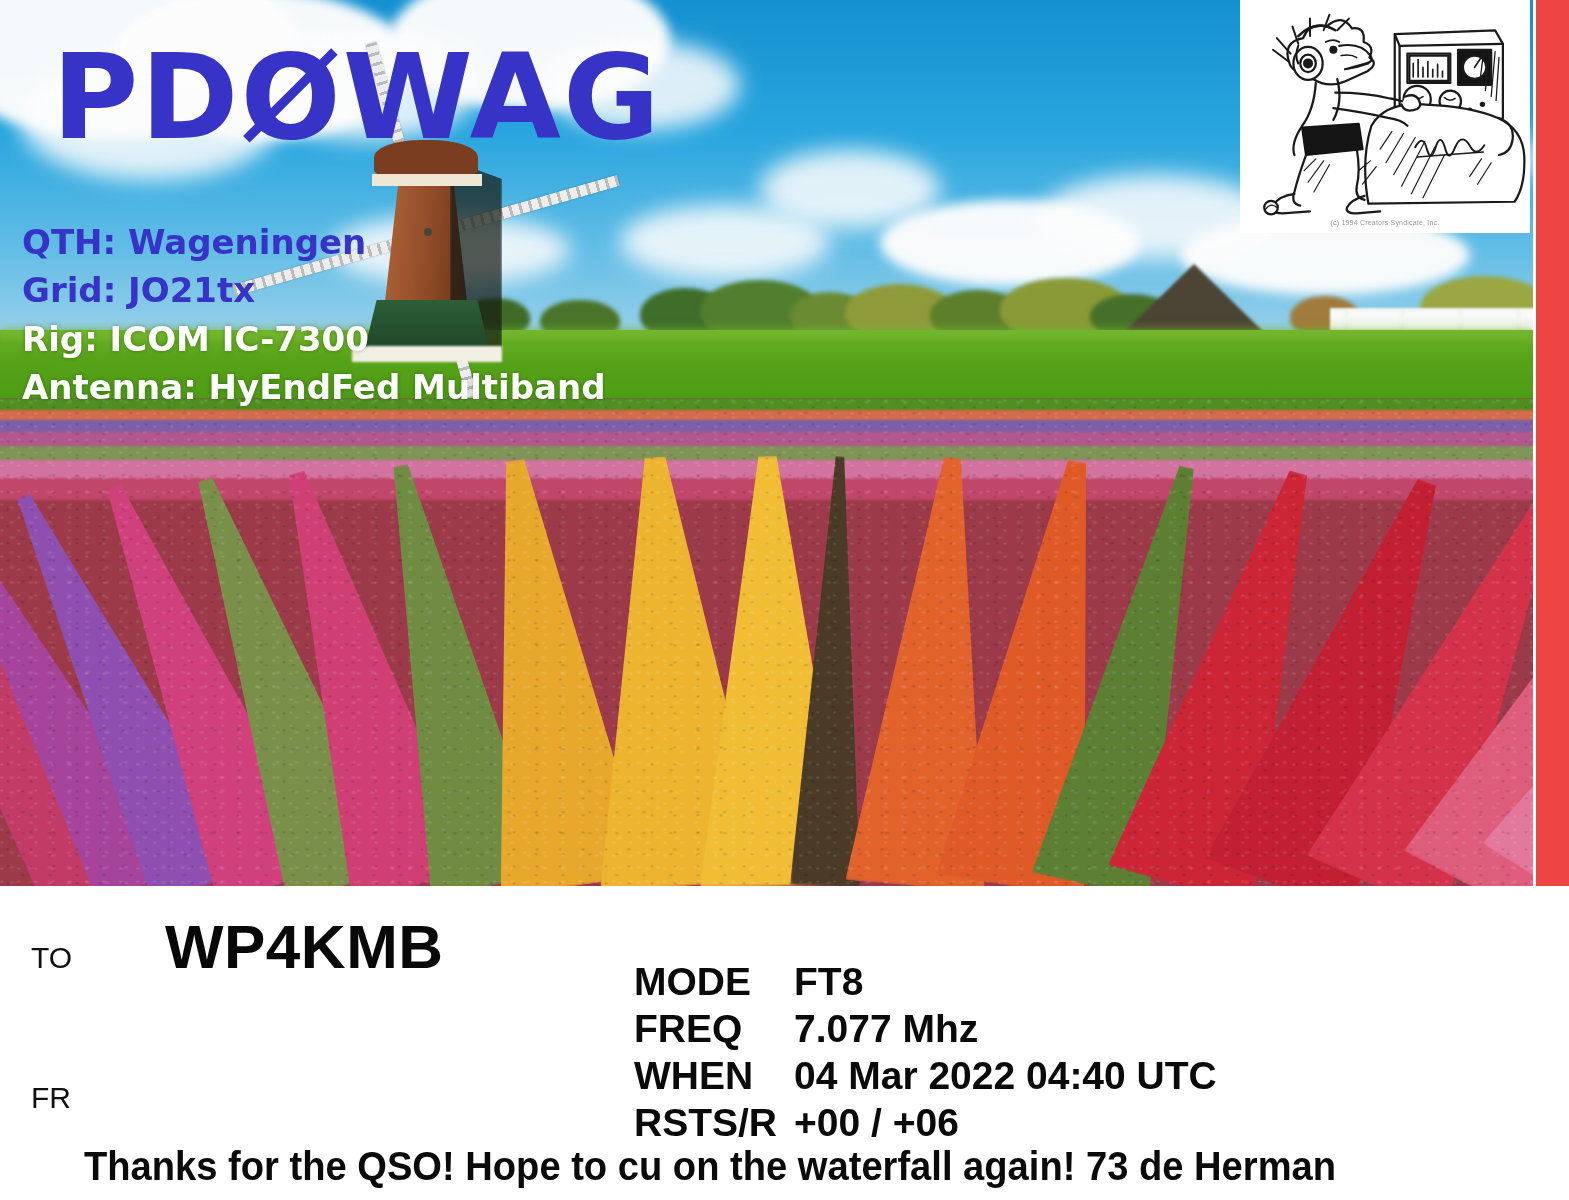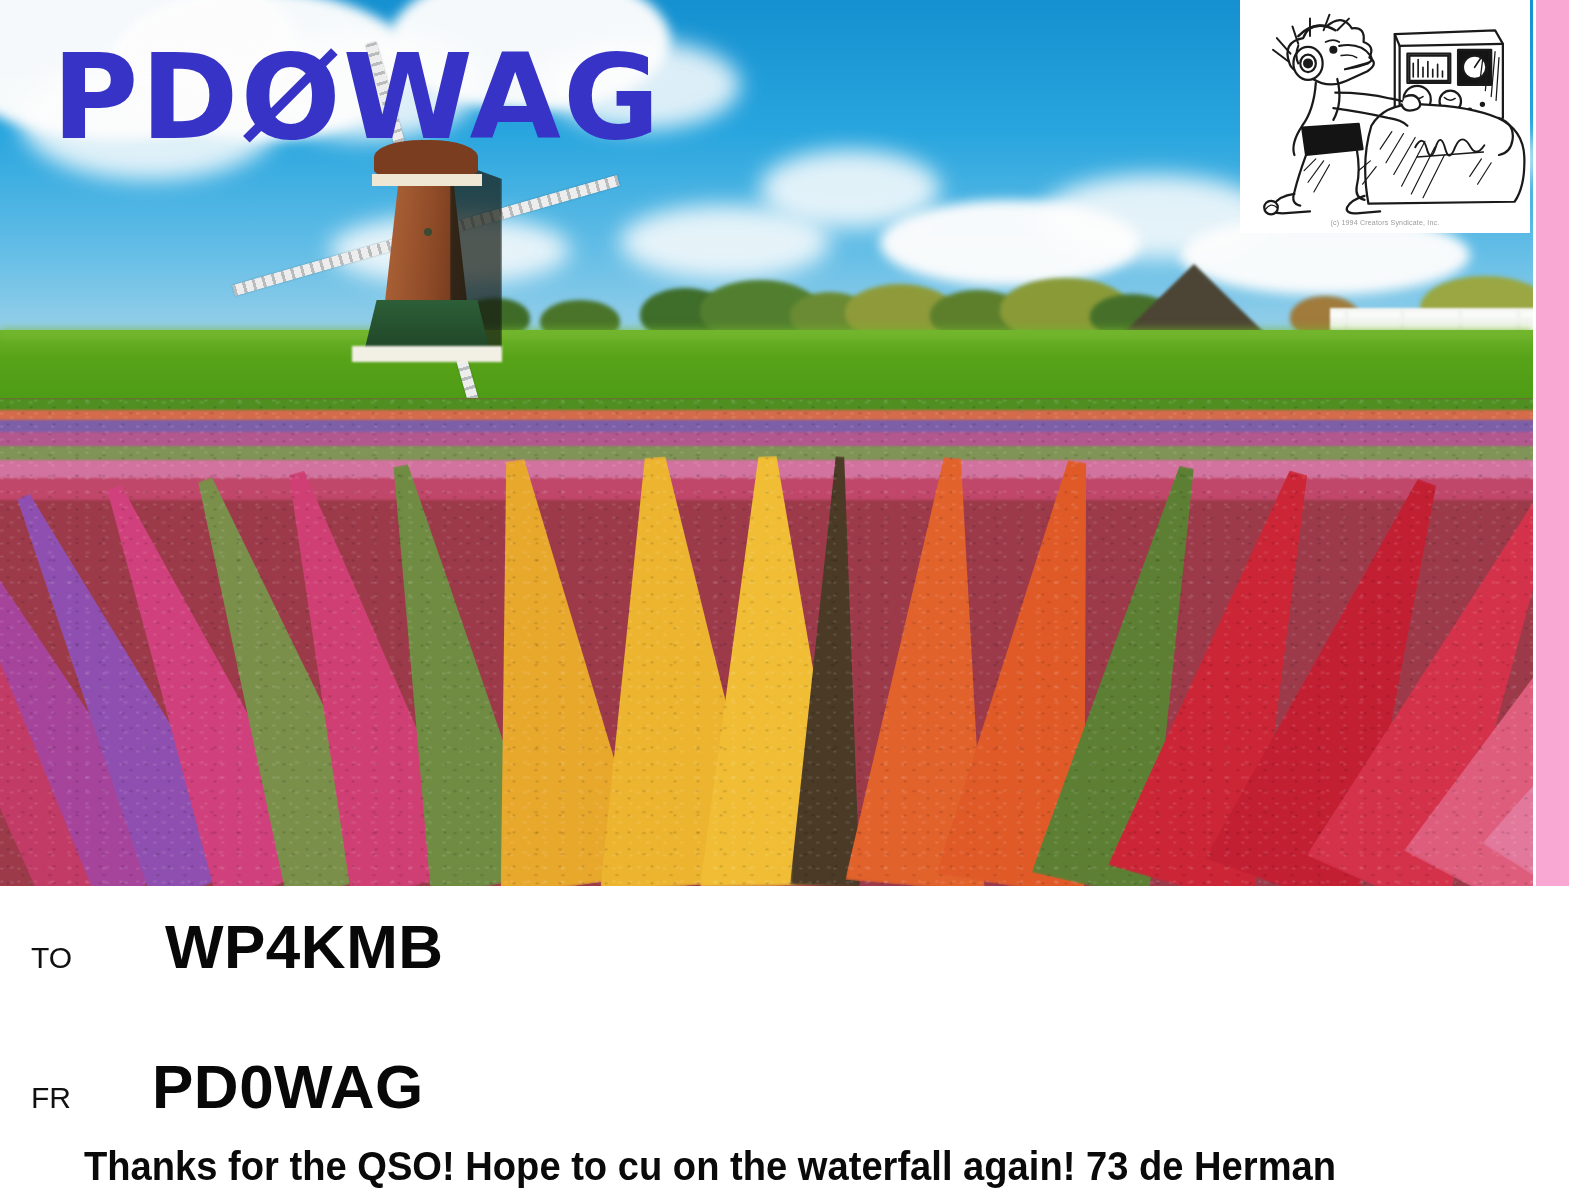--- a/index.html
+++ b/index.html
@@ -1,21 +1,21 @@
 <!DOCTYPE html>
 <html><head>
 <meta charset="utf-8">
 <style>
   html,body{margin:0;padding:0;background:#ffffff;}
   body{font-family:"DejaVu Sans",sans-serif;}
 
   .card{
     position:relative;
     width:1569px;height:1200px;
-    background:#f9a8d4;
+    background:#ef4444;
     overflow:hidden;
   }
 
   
   .photo{
     position:absolute;left:0;top:0;width:1533px;height:886px;
     overflow:hidden;
     background:#1c9ed8;
     border-right:3px solid #ffffff;
   }
@@ -304,20 +304,26 @@
           <div class="stripe" style="left: 1200px; width: 160px; height: 430px; background: rgb(195, 31, 51); transform: rotate(20deg) scaleX(1); clip-path: polygon(44% 0px, 56% 0px, 100% 100%, 0px 100%);"></div>
           <div class="stripe" style="left: 1300px; width: 150px; height: 430px; background: rgb(212, 50, 74); transform: rotate(24deg) scaleX(1); clip-path: polygon(44% 0px, 56% 0px, 100% 100%, 0px 100%);"></div>
           <div class="stripe" style="left: 1395px; width: 150px; height: 430px; background: rgb(222, 92, 124); transform: rotate(28deg) scaleX(1); clip-path: polygon(44% 0px, 56% 0px, 100% 100%, 0px 100%);"></div>
           <div class="stripe" style="left: 1470px; width: 160px; height: 430px; background: rgb(226, 120, 155); transform: rotate(32deg) scaleX(1); clip-path: polygon(44% 0px, 56% 0px, 100% 100%, 0px 100%);"></div>
         </div>
       <div class="texture"></div>
     </div>
 
     <div class="callsign">PDØWAG</div>
 
+    <div class="station">
+      <div class="blue">QTH: Wageningen</div>
+      <div class="blue">Grid: JO21tx</div>
+      <div class="white">Rig: ICOM IC-7300</div>
+      <div class="white">Antenna: HyEndFed Multiband</div>
+    </div>
 
   </div>
 
   <div class="cartoon">
     <svg viewBox="0 0 290 233" xmlns="http://www.w3.org/2000/svg" aria-hidden="true">
       <g fill="none" stroke="#1a1a1a" stroke-width="2.3" stroke-linecap="round" stroke-linejoin="round">
 
         <path d="M155 32 L258 28 L266 42 L266 118 L256 126 L155 120 Z" fill="#fff"></path>
         <path d="M155 32 L160 44 L160 118 L155 120"></path>
         <path d="M160 44 L266 42"></path>
@@ -387,18 +393,37 @@
     </svg>
     <div class="cartoon-credit">(c) 1994 Creators Syndicate, Inc.</div>
   </div>
 
   <div class="info"></div>
 
   <div class="row-label" id="to-label">TO</div>
   <div class="row-value" id="to-value">WP4KMB</div>
 
   <div class="row-label" id="fr-label">FR</div>
-  <div class="row-value" id="fr-value">PD0WAG</div>
-
+
+  <table class="qso-table" id="qso-table">
+    <tbody>
+        <tr>
+          <td class="k">MODE</td>
+          <td>FT8</td>
+        </tr>
+        <tr>
+          <td class="k">FREQ</td>
+          <td>7.077 Mhz</td>
+        </tr>
+        <tr>
+          <td class="k">WHEN</td>
+          <td>04 Mar 2022 04:40 UTC</td>
+        </tr>
+        <tr>
+          <td class="k">RSTS/R</td>
+          <td>+00 / +06</td>
+        </tr>
+      </tbody>
+  </table>
 
   <div class="message">Thanks for the QSO! Hope to cu on the waterfall again! 73 de Herman</div>
 
 </div>
 
 </body></html>

